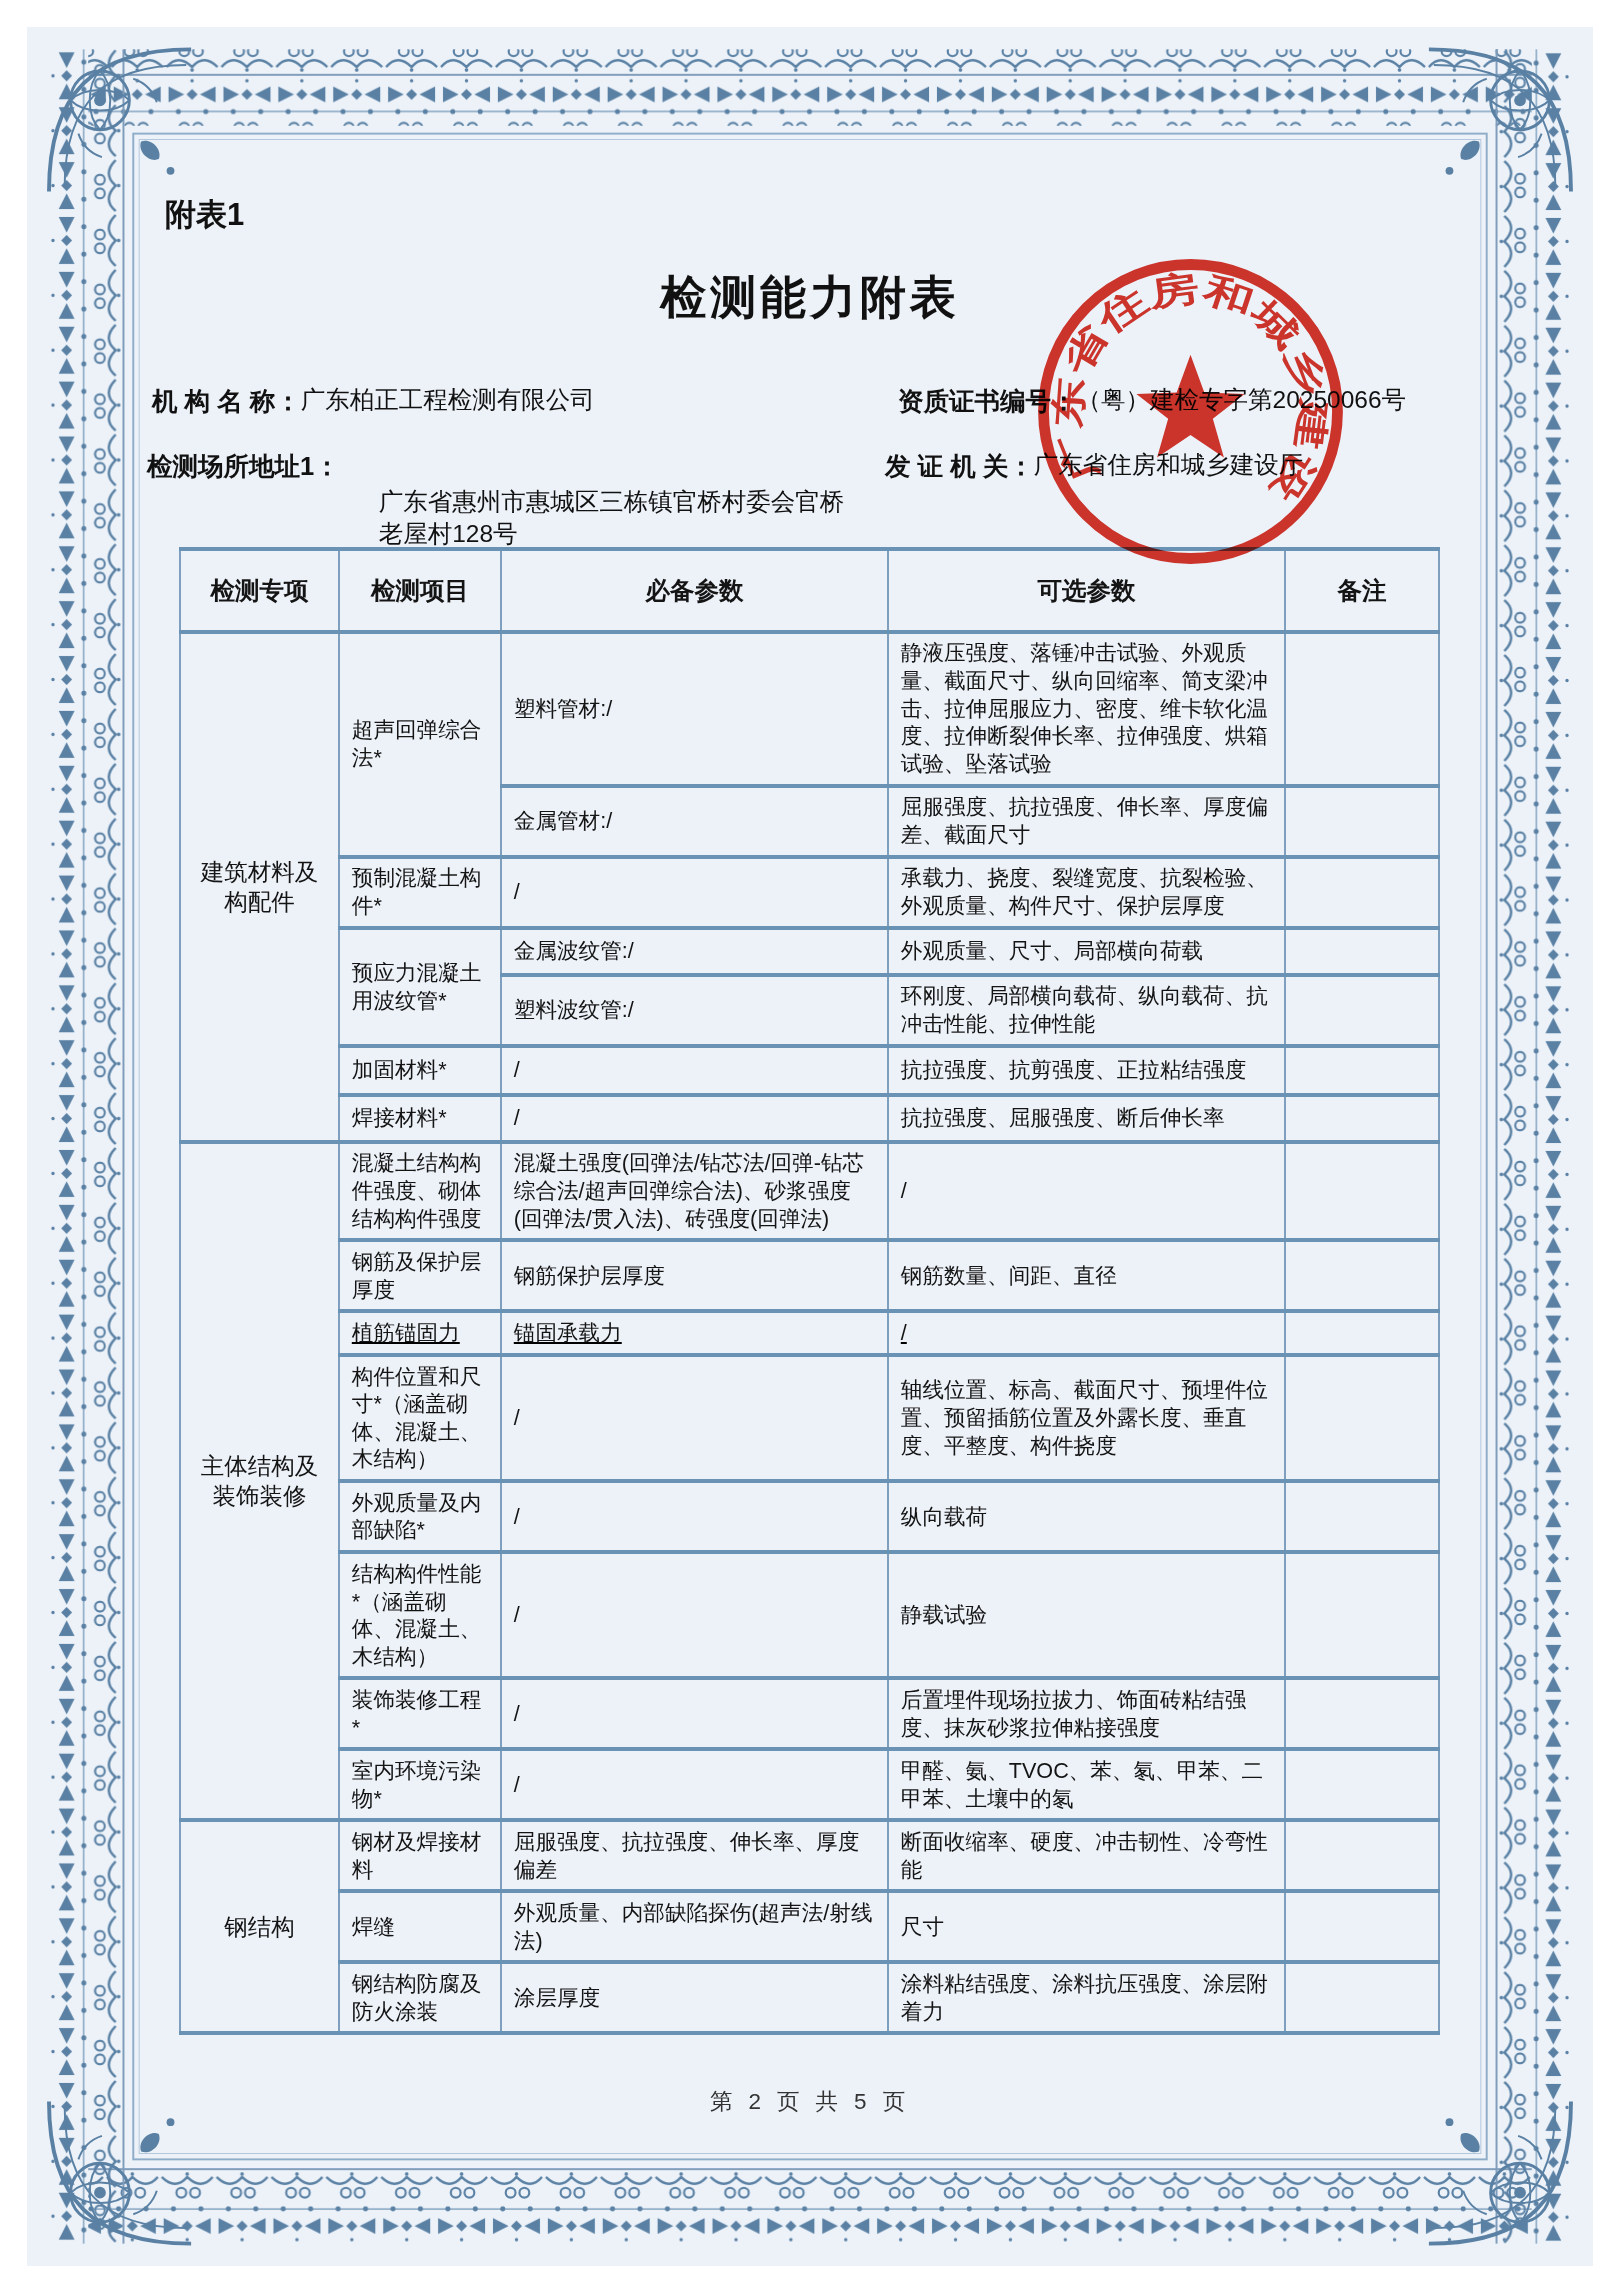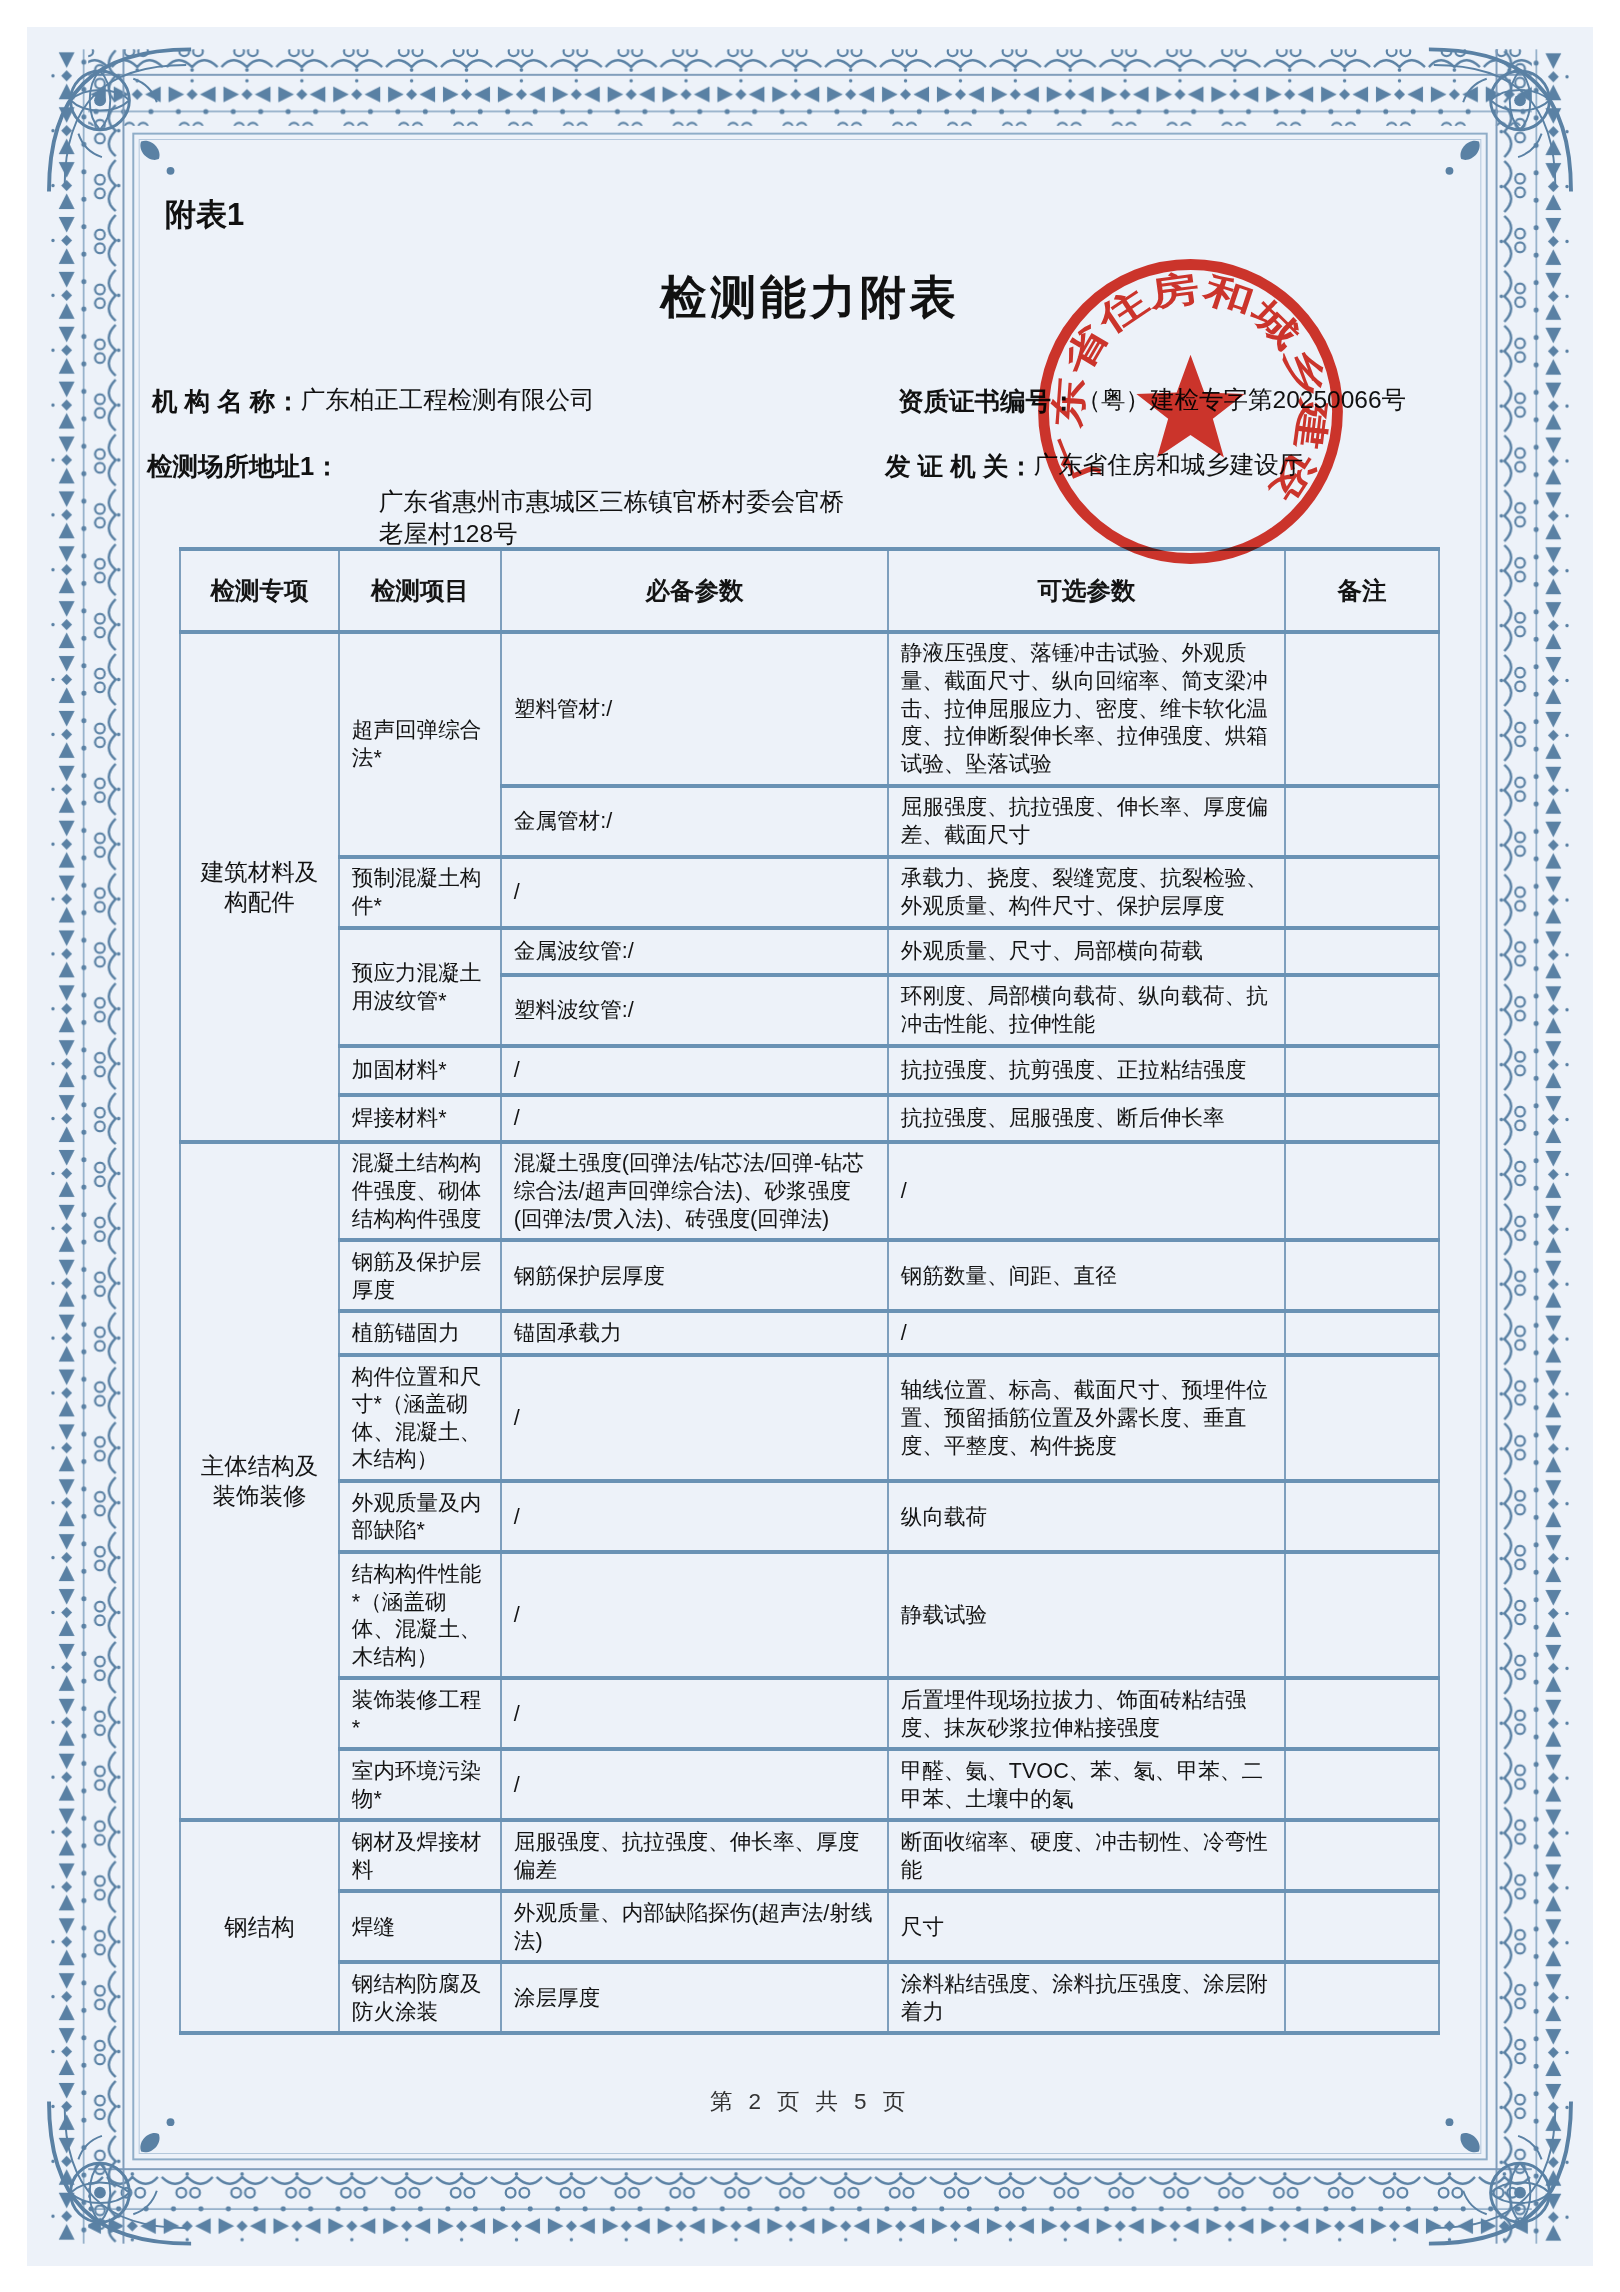--- a/index.html
+++ b/index.html
@@ -168,21 +168,21 @@
             <td class="val">混凝土强度(回弹法/钻芯法/回弹-钻芯综合法/超声回弹综合法)、砂浆强度(回弹法/贯入法)、砖强度(回弹法)</td>
             <td class="val">/</td>
             <td class="note"></td>
           </tr>
           <tr style="height: 67px;">
             <td class="item">钢筋及保护层厚度</td>
             <td class="val">钢筋保护层厚度</td>
             <td class="val">钢筋数量、间距、直径</td>
             <td class="note"></td>
           </tr>
-          <tr style="height: 43px;">
+          <tr style="height: 43px; text-decoration: underline;">
             <td class="item">植筋锚固力</td>
             <td class="val">锚固承载力</td>
             <td class="val">/</td>
             <td class="note"></td>
           </tr>
           <tr style="height: 110px;">
             <td class="item">构件位置和尺寸*（涵盖砌体、混凝土、木结构）</td>
             <td class="val">/</td>
             <td class="val">轴线位置、标高、截面尺寸、预埋件位置、预留插筋位置及外露长度、垂直度、平整度、构件挠度</td>
             <td class="note"></td>

